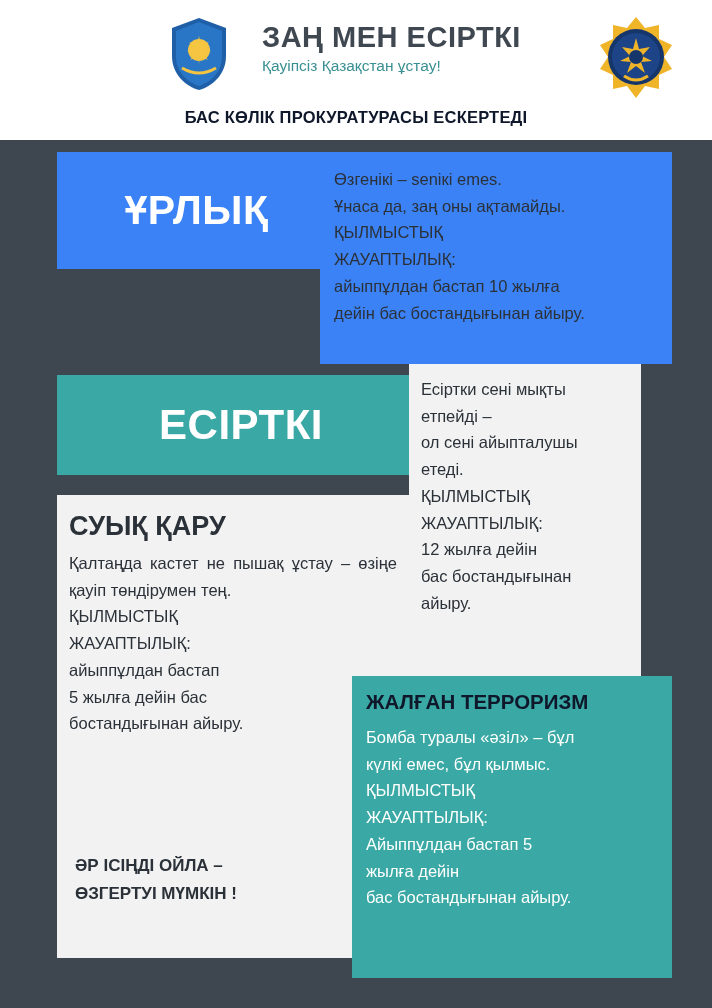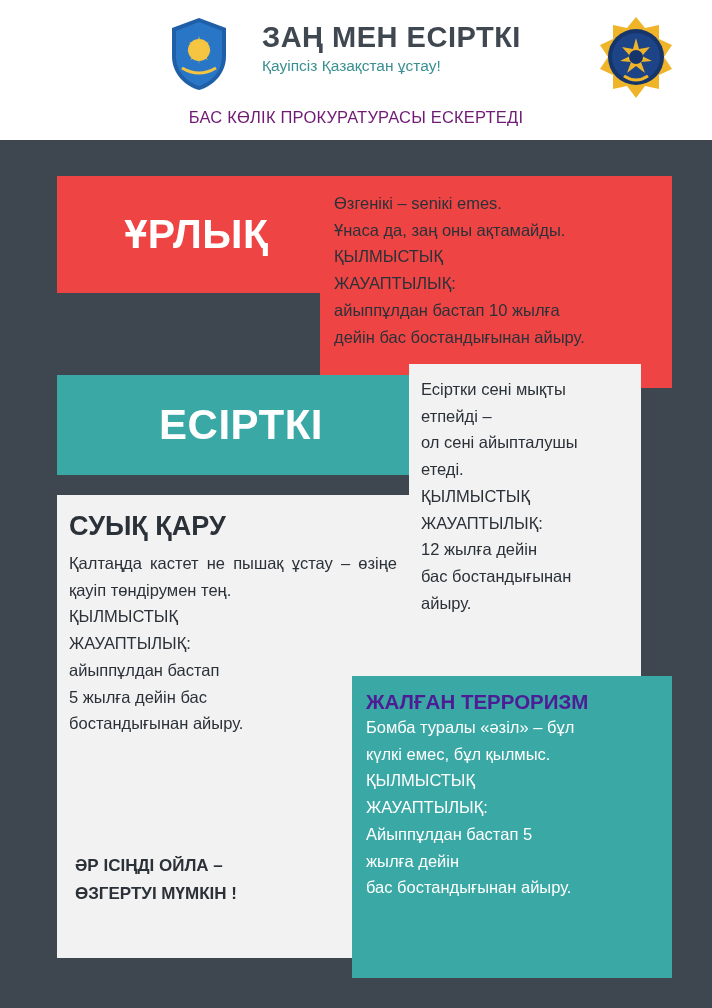--- a/index.html
+++ b/index.html
@@ -61,37 +61,36 @@
     color: #3a8f92;
     margin-top: 5px;
     font-weight: normal;
   }
   .banner-line {
     position: absolute;
     left: 0; top: 108px;
     width: 712px;
     text-align: center;
     font-size: 16.5px;
-    font-weight: normal;
-    color: #701a75;
+    font-weight: bold;
+    color: #0f172a;
     letter-spacing: 0.2px;
   }
 
   
   .block {
     position: absolute;
     box-sizing: border-box;
     padding-left: 16px;
   }
   .teal {
     background: #3aa8a4;
   }
   .lightteal {
-    background: #ef4444;
-    margin-top: 24px;
+    background: #3b82f6;
   }
   .white {
     background: #f2f2f2;
   }
   .blocktitle-big {
     color: #ffffff;
     font-weight: bold;
     font-size: 41px;
     letter-spacing: 0.5px;
   }
@@ -151,23 +150,24 @@
   .justify {
     text-align: justify;
   }
   
   #b-terror {
     left: 352px; top: 676px;
     width: 320px; height: 302px;
     padding: 14px 14px 0 14px;
   }
   .terror-title {
-    color: #4c1d95;
+    color: #0f172a;
     font-weight: bold;
     font-size: 20.5px;
+    margin-bottom: 10px;
   }
   
   #b-slogan {
     left: 57px; top: 830px;
     width: 295px; height: 128px;
     padding: 22px 12px 0 18px;
   }
   .slogan-text {
     color: #2b3138;
     font-weight: bold;

